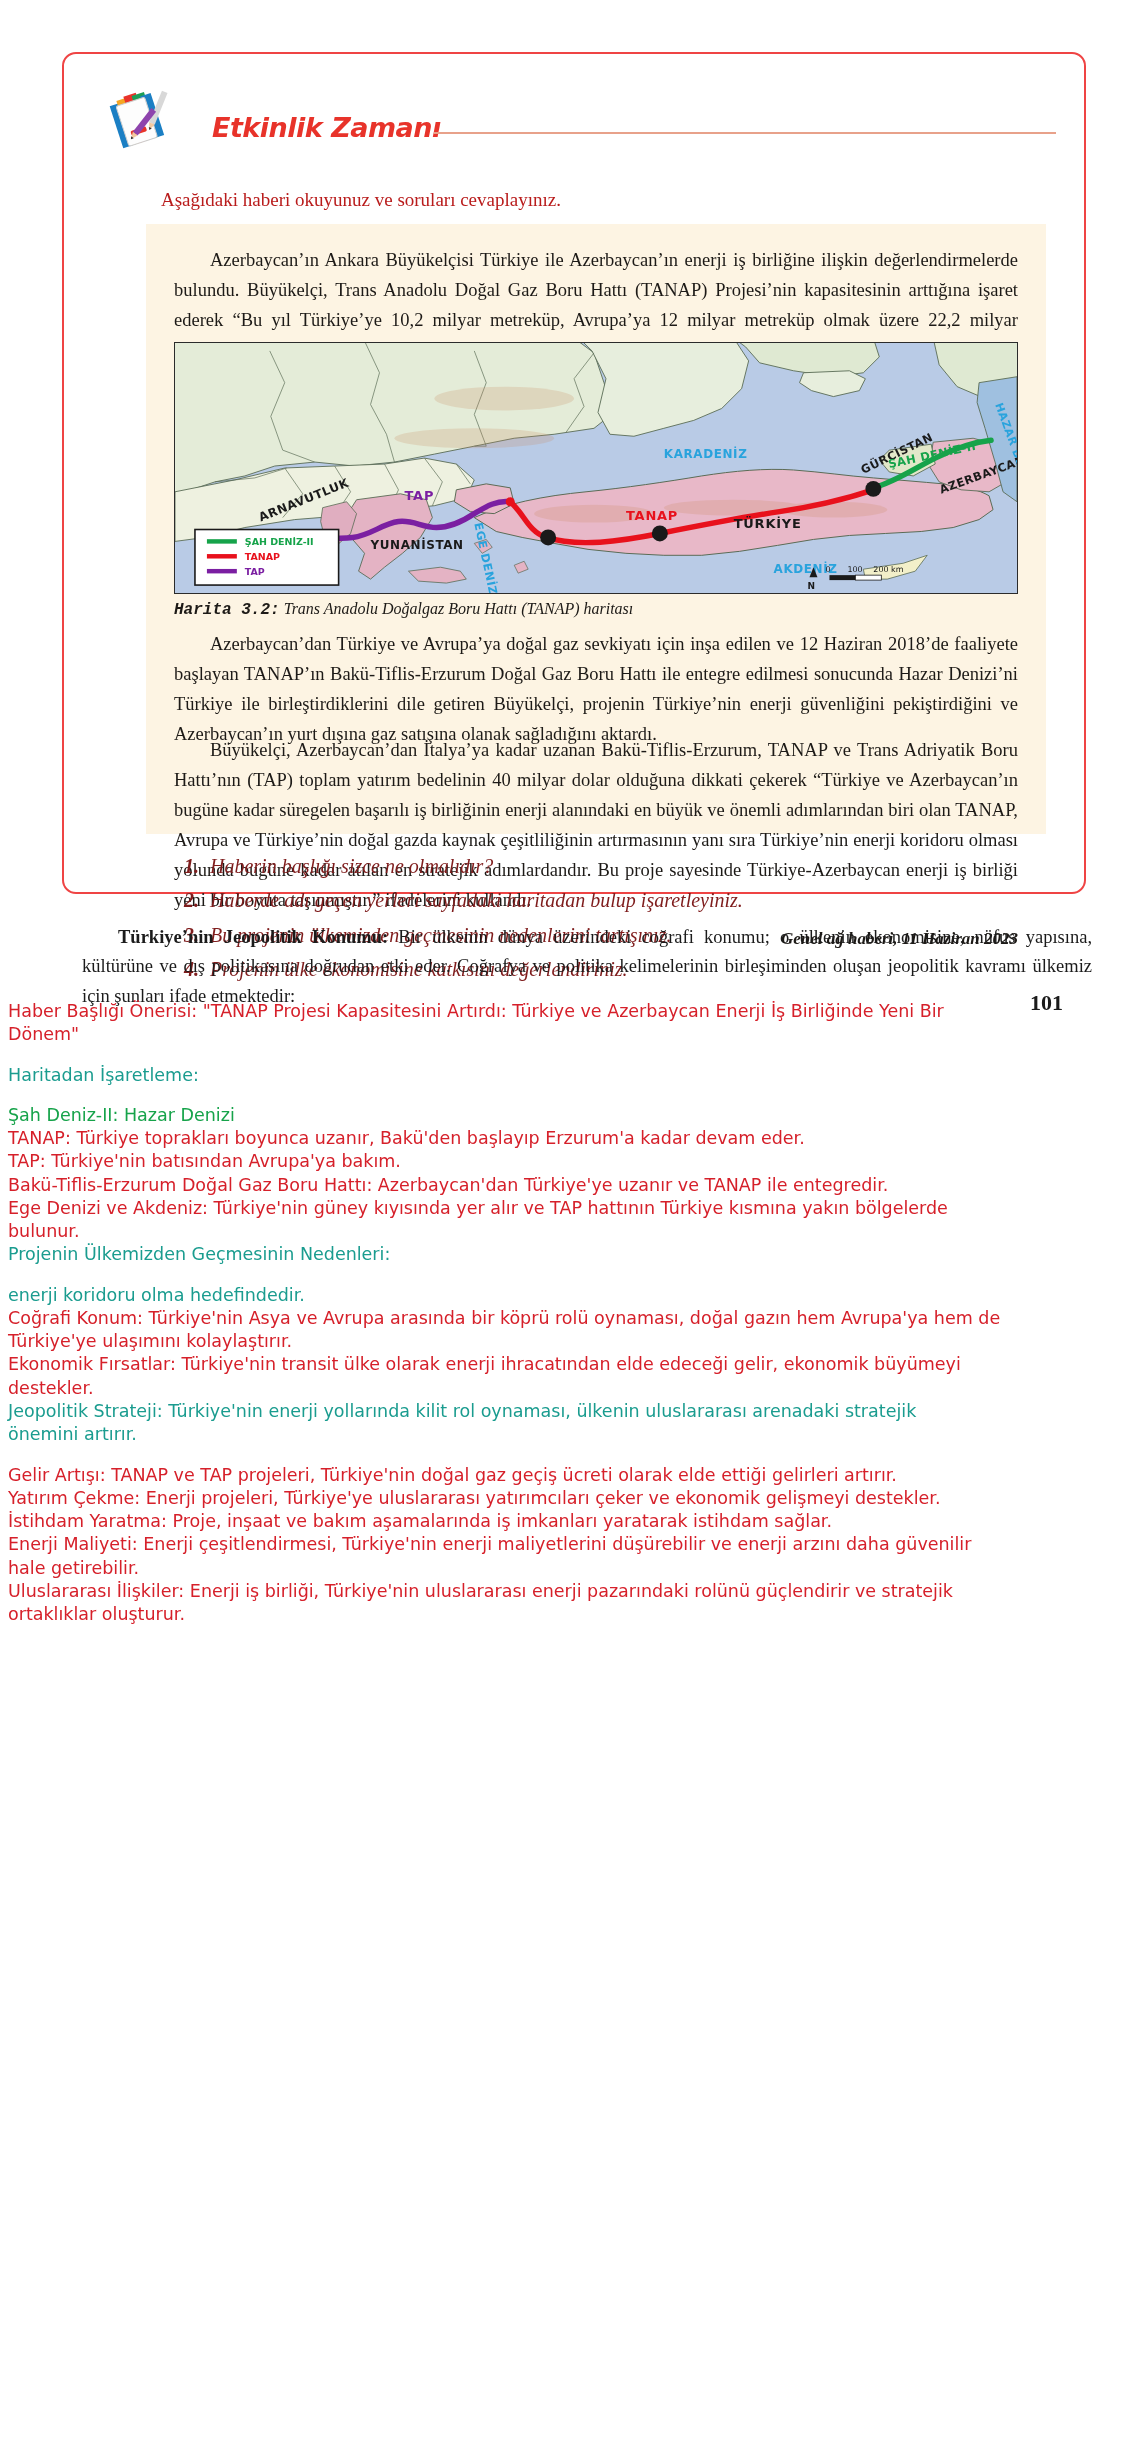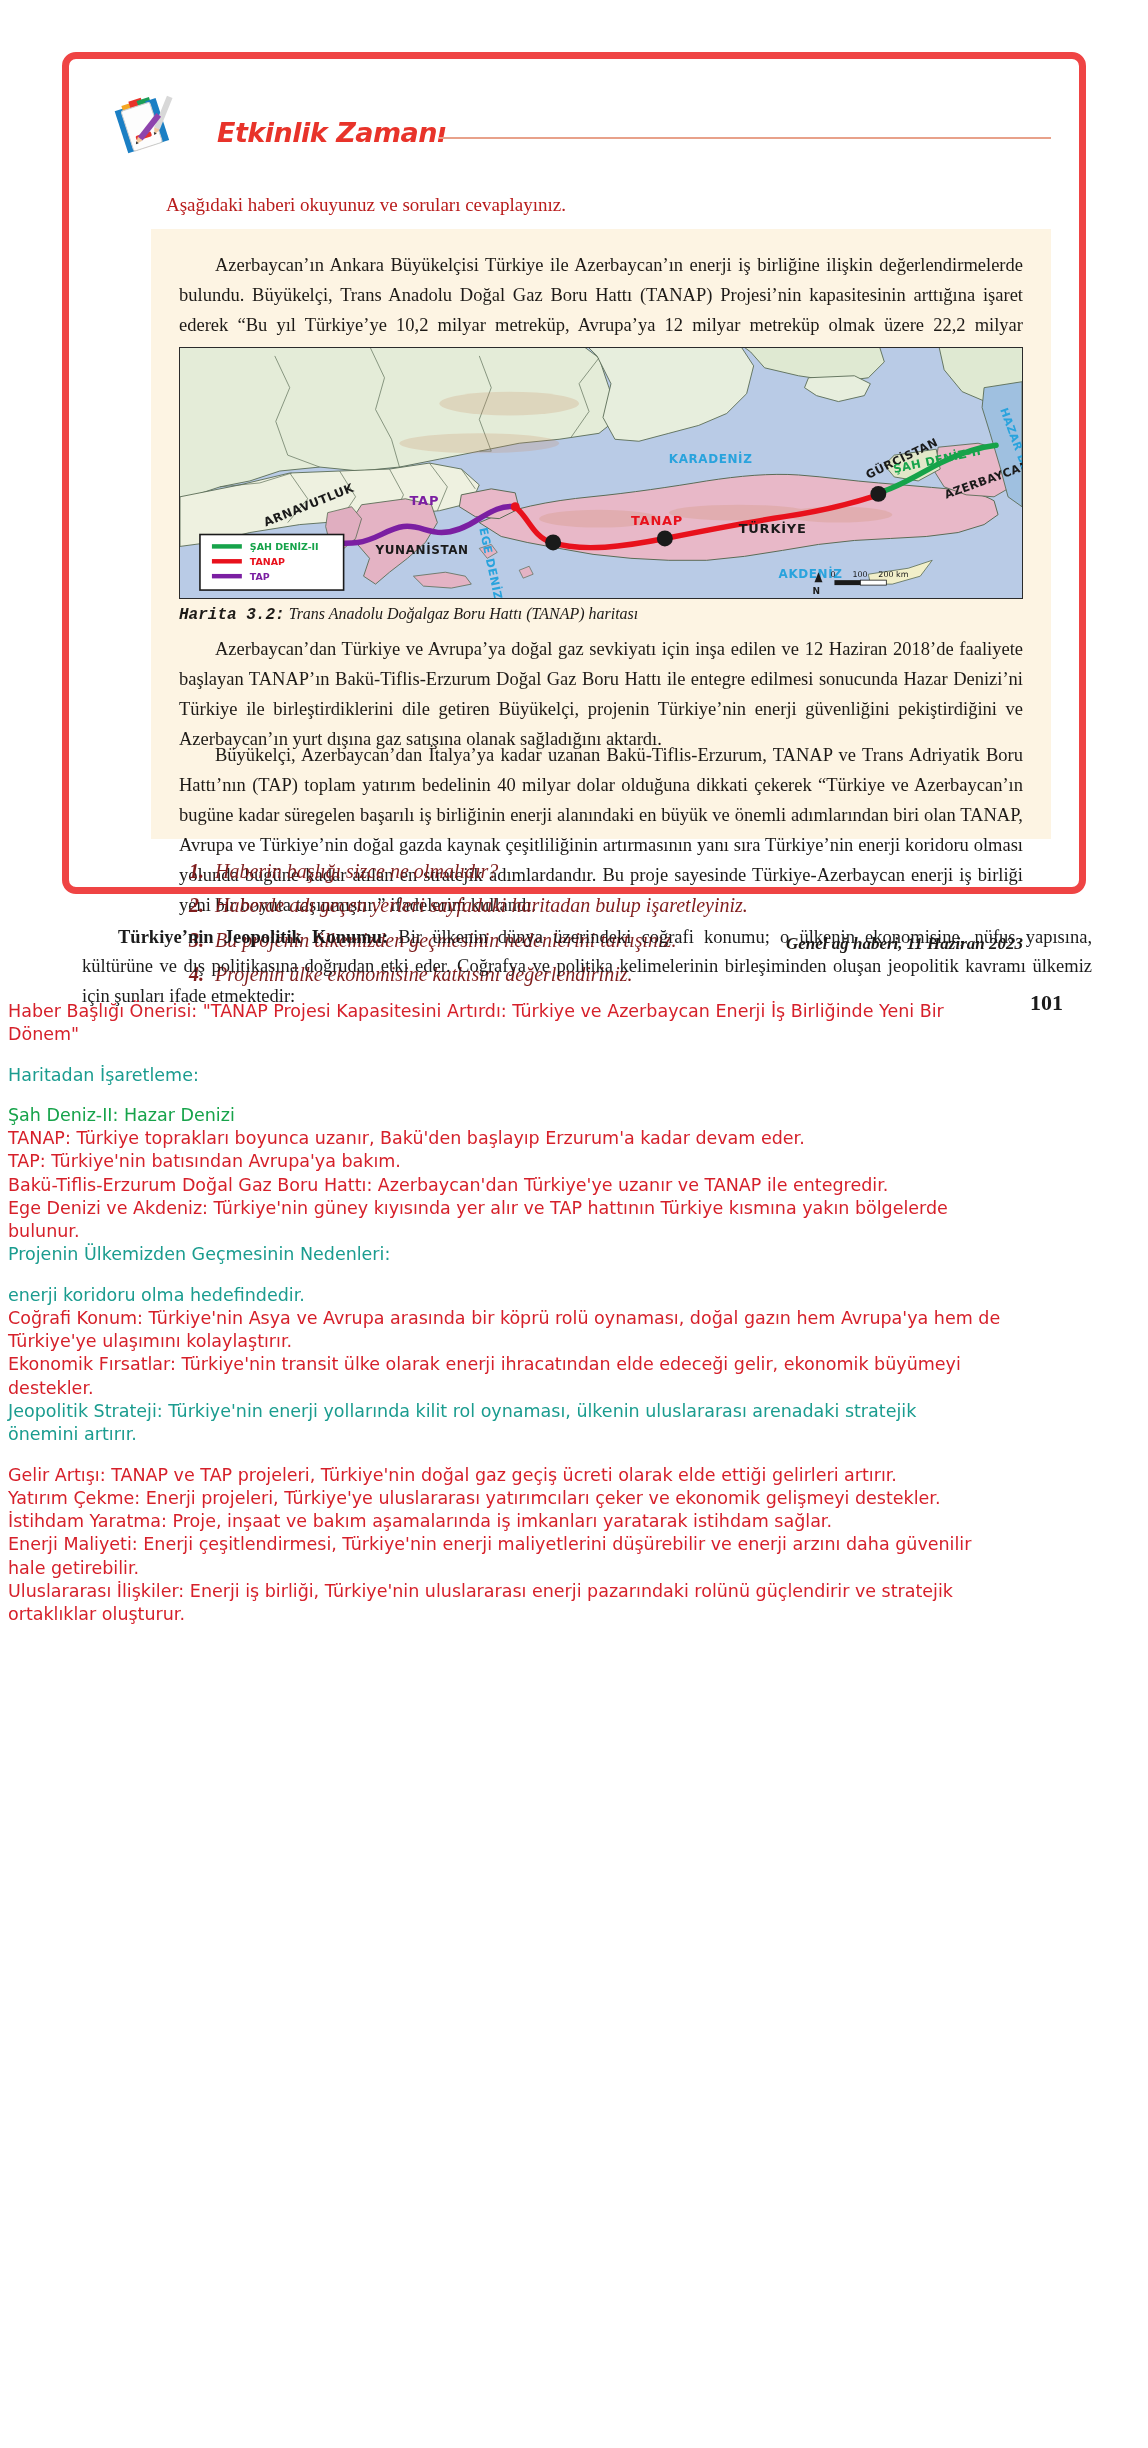--- a/index.html
+++ b/index.html
@@ -6,21 +6,21 @@
   html, body { margin:0; padding:0; }
   body {
     width:1148px; height:2448px; background:#ffffff;
     font-family:"Liberation Serif", serif;
     position:relative; overflow:hidden;
   }
 
   
   #activity-card{
     position:absolute; left:62px; top:52px; width:1024px; height:842px;
-    border:7px solid #ef4444; border-radius:14px; background:#fff;
+    border:2px solid #ef4444; border-radius:14px; background:#fff;
   }
 
   #logo-wrap{
     position:absolute; left:45px; top:28px; width:72px; height:72px;
   }
   #logo-wrap svg{ display:block; }
 
   #activity-title{
     position:absolute; left:148px; top:58px;
     font-family:"DejaVu Sans", sans-serif;

